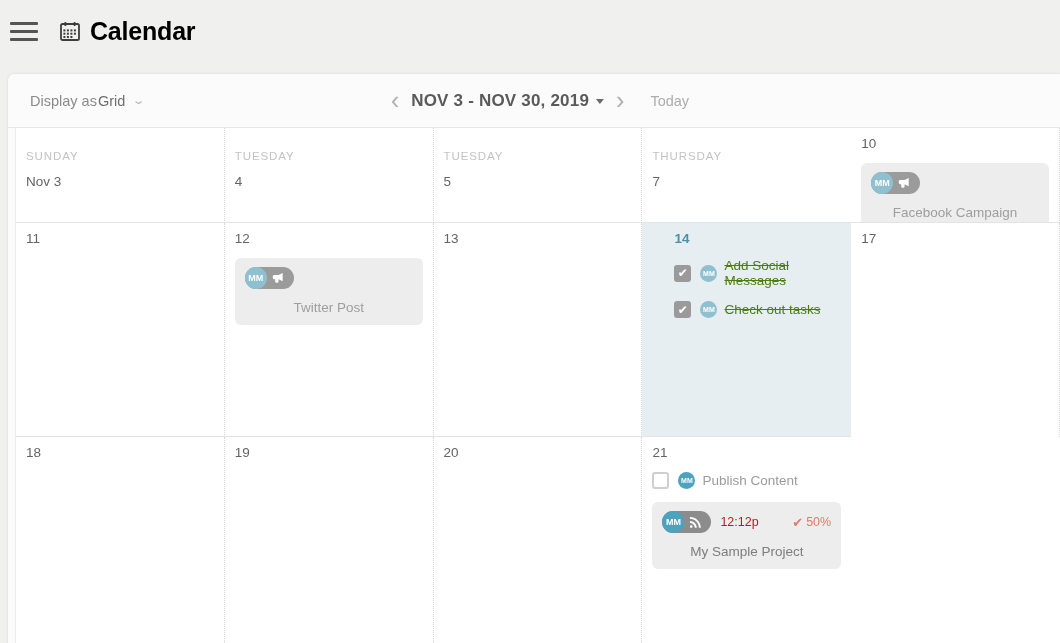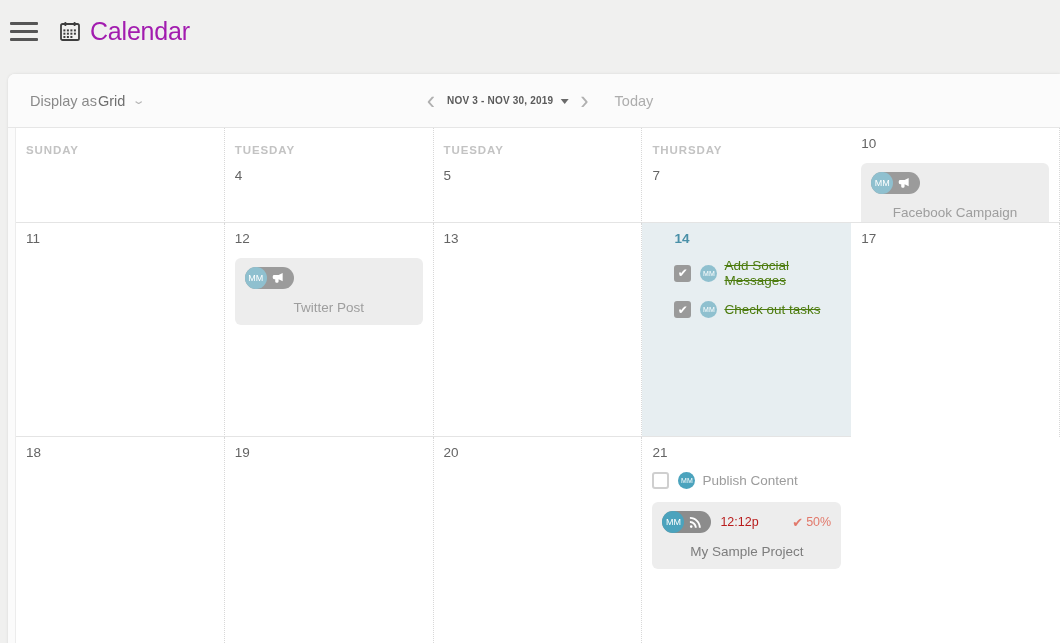--- a/index.html
+++ b/index.html
@@ -25,21 +25,21 @@
   }
   .hamburger span {
     display: block; height: 3px; width: 28px;
     background: #555; border-radius: 1px;
   }
   .cal-icon {
     width: 20px; height: 20px; margin-right: 10px;
     color: #3d3d3d; display: flex; align-items: center;
   }
   .app-title {
-    font-size: 25px; font-weight: normal; color: #a21caf;
+    font-size: 25px; font-weight: bold; color: #000000;
     letter-spacing: -0.2px;
   }
 
   
   .card {
     position: absolute; top: 74px; left: 8px;
     width: 1052px; height: 581px;
     background: #ffffff;
     border-top-left-radius: 7px;
     box-shadow: 0 0 3px rgba(0,0,0,0.10);
@@ -67,21 +67,21 @@
   .date-nav {
     position: absolute; left: 50%; transform: translateX(-50%);
     display: flex; align-items: center; gap: 0;
   }
   .nav-arrow {
     font-size: 25px; color: #b0b0b0; font-weight: 300;
     padding: 0 12px; cursor: pointer; line-height: 1;
     font-family: "Liberation Sans", sans-serif;
   }
   .date-range {
-    font-size: 10px; font-weight: bold; color: #5a5a5a;
+    font-size: 17px; font-weight: bold; color: #5a5a5a;
     letter-spacing: 0.2px; white-space: nowrap;
   }
   .date-caret {
     display: inline-block; margin-left: 7px;
     border-left: 4.5px solid transparent;
     border-right: 4.5px solid transparent;
     border-top: 5.5px solid #6a6a6a;
     vertical-align: middle;
   }
   .today-btn {
@@ -107,21 +107,21 @@
     border-bottom: 1px solid #e4e4e4;
     padding: 8px 10px 0 10px;
     overflow: hidden;
   }
   .cell.last-col { border-right: none; }
   .cell.row3 { border-bottom: none; }
   .cell.today { background: #e7eef1; padding-left: 32px; }
 
   .dow {
     font-size: 11.5px; color: #c3c3c3; letter-spacing: 0.9px;
-    margin-top: 8px; margin-bottom: 12px; font-weight: bold;
+    margin-top: 14px; margin-bottom: 12px;
   }
   .daynum { font-size: 13.5px; color: #646464; }
   .daynum.today-num { color: #4a90a8; font-weight: bold; }
   .cell.row1 .daynum { margin-top: 0; }
   .cell.row2 .daynum, .cell.row3 .daynum { margin-bottom: 12px; }
 
   
   .event {
     background: #ededed;
     border-radius: 6px;
@@ -132,21 +132,21 @@
   .pill {
     display: flex; align-items: center;
     background: #8c8c8c;
     border-radius: 999px;
     height: 22px; padding-right: 7px;
     position: relative;
   }
   .avatar {
     width: 22px; height: 22px; border-radius: 50%;
     background: #4ba3bd; color: #ffffff;
-    font-size: 9px; font-weight: normal;
+    font-size: 9px; font-weight: bold;
     display: flex; align-items: center; justify-content: center;
     flex: none;
   }
   .avatar.faded { background: #8fc0cf; }
   .pill-icon {
     width: 18px; height: 18px; margin-left: 2px;
     color: #ffffff; display: flex; align-items: center; justify-content: center;
   }
   .time-pill {
     margin-left: -12px;
@@ -239,20 +239,21 @@
       <span class="nav-arrow">›</span>
       <span class="today-btn">Today</span>
     </div>
   </div>
 
   <div class="grid-wrap">
     <div class="grid-gutter"></div>
     <div class="grid" id="grid">
         <div class="cell row1">
           <div class="dow">SUNDAY</div>
+          <div class="daynum">Nov 3</div>
         </div>
         <div class="cell row1">
           <div class="dow">TUESDAY</div>
           <div class="daynum">4</div>
         </div>
         <div class="cell row1">
           <div class="dow">TUESDAY</div>
           <div class="daynum">5</div>
         </div>
         <div class="cell row1 last-col">

